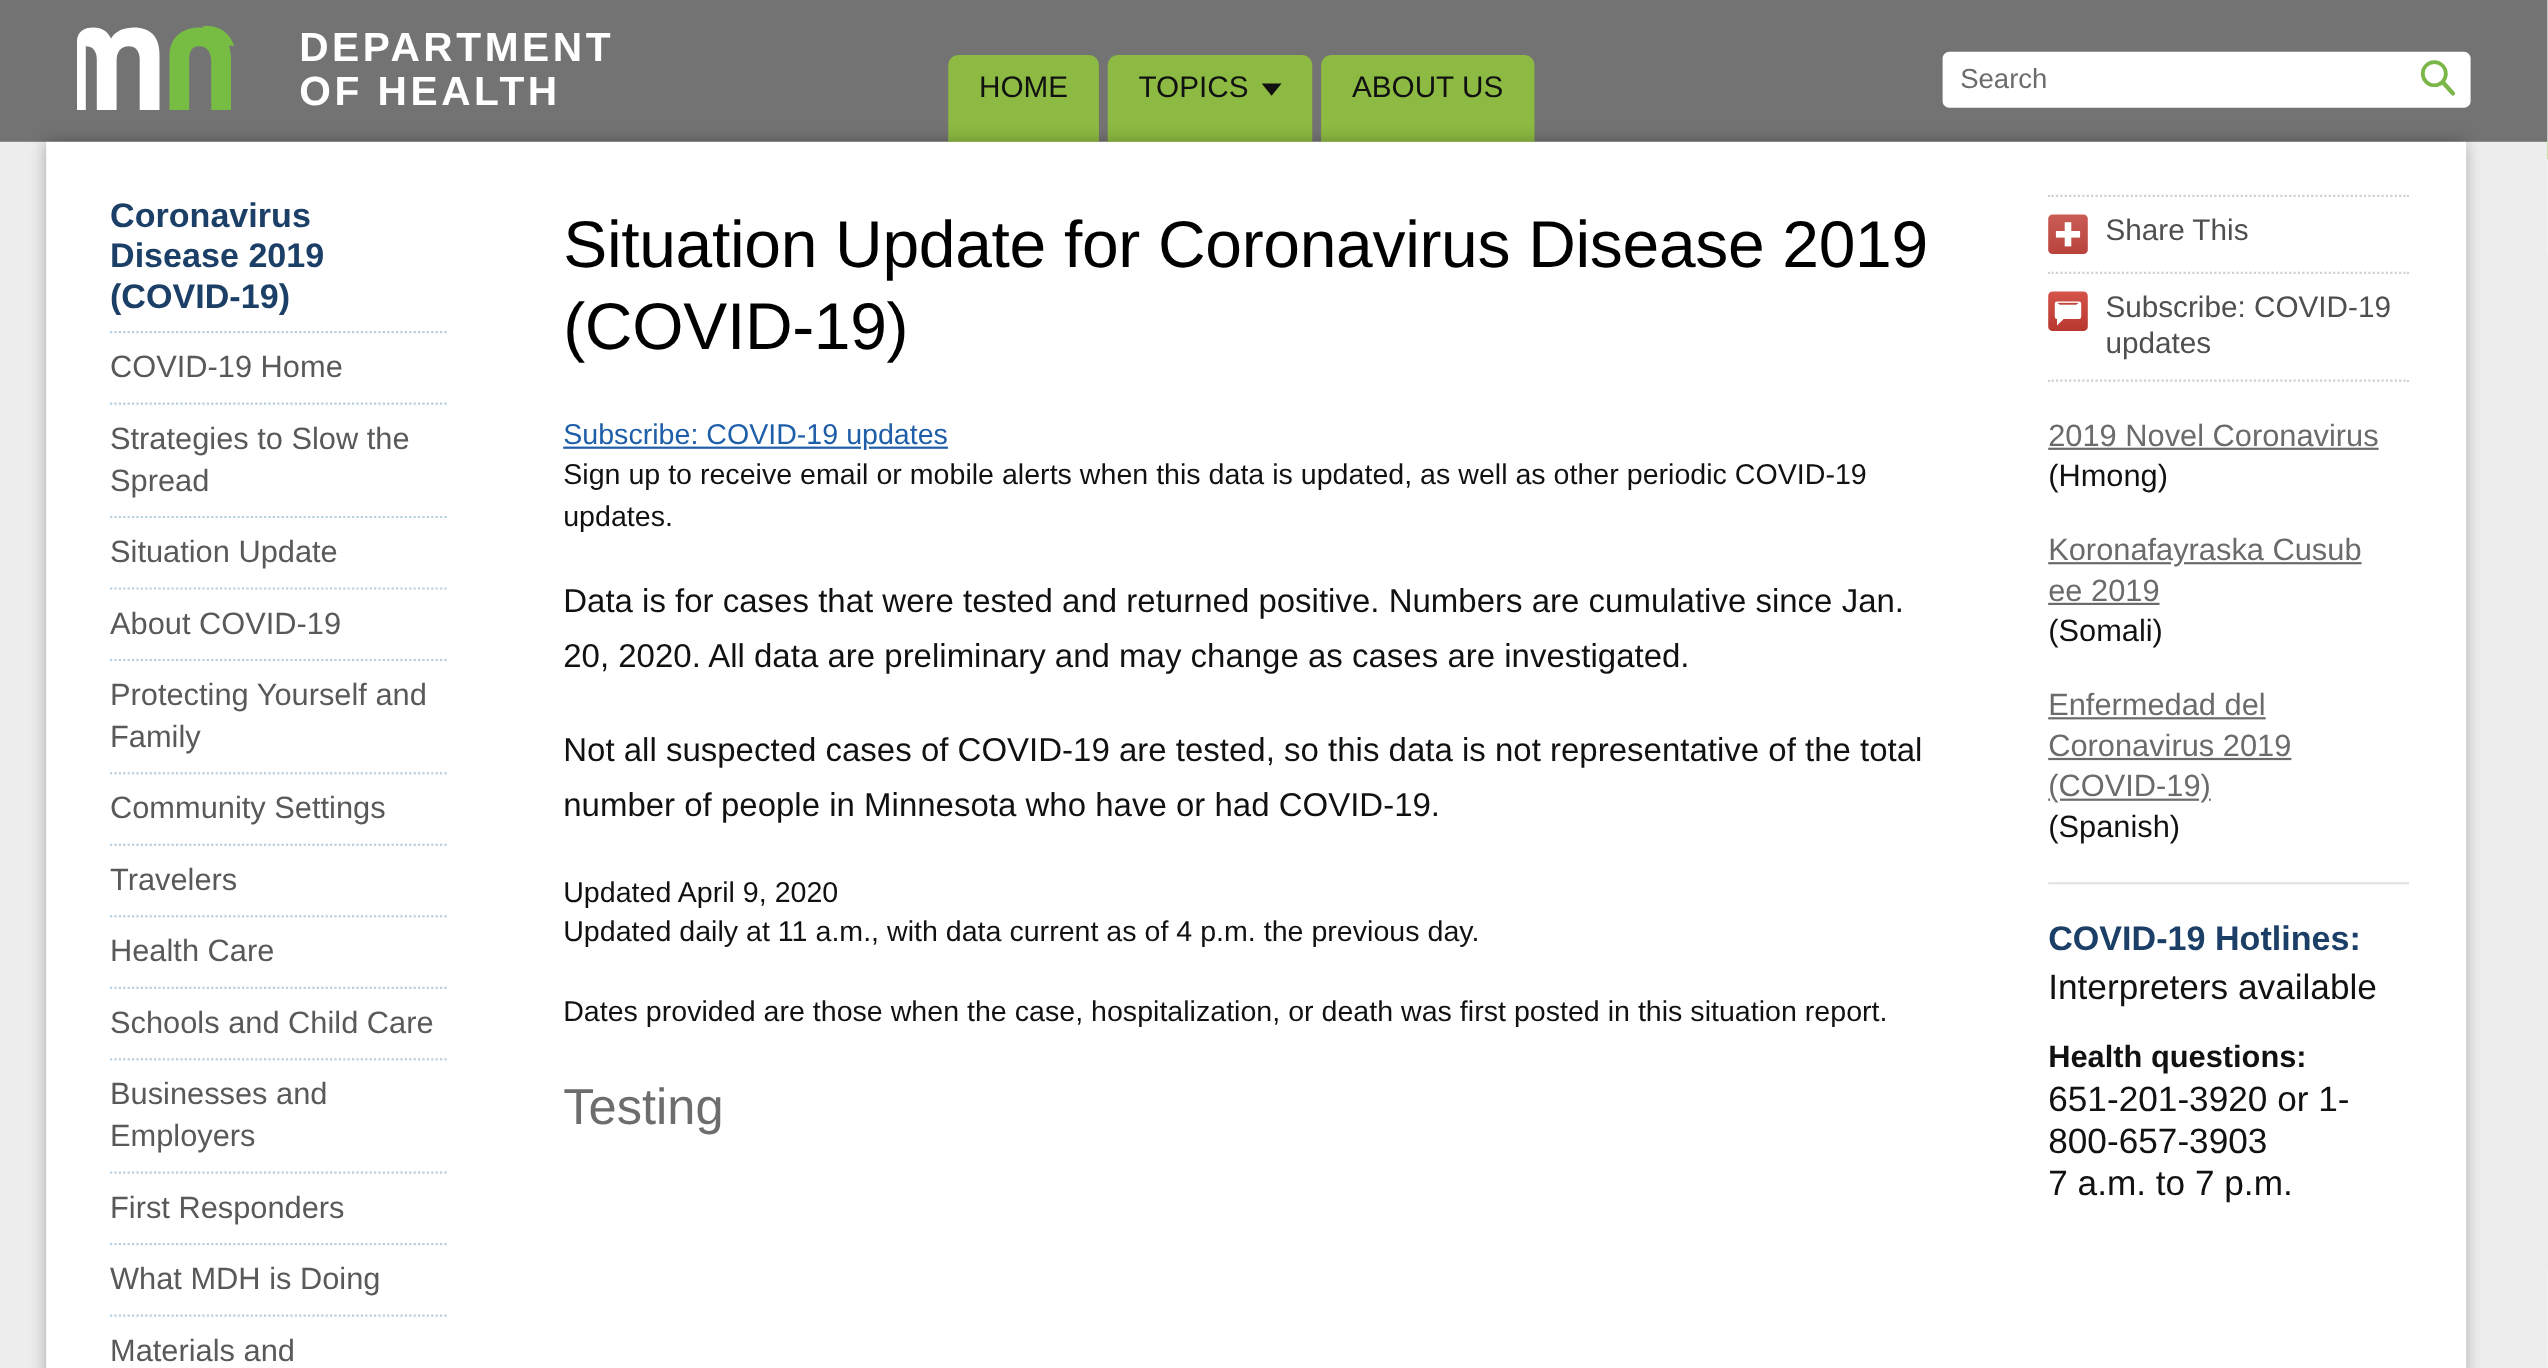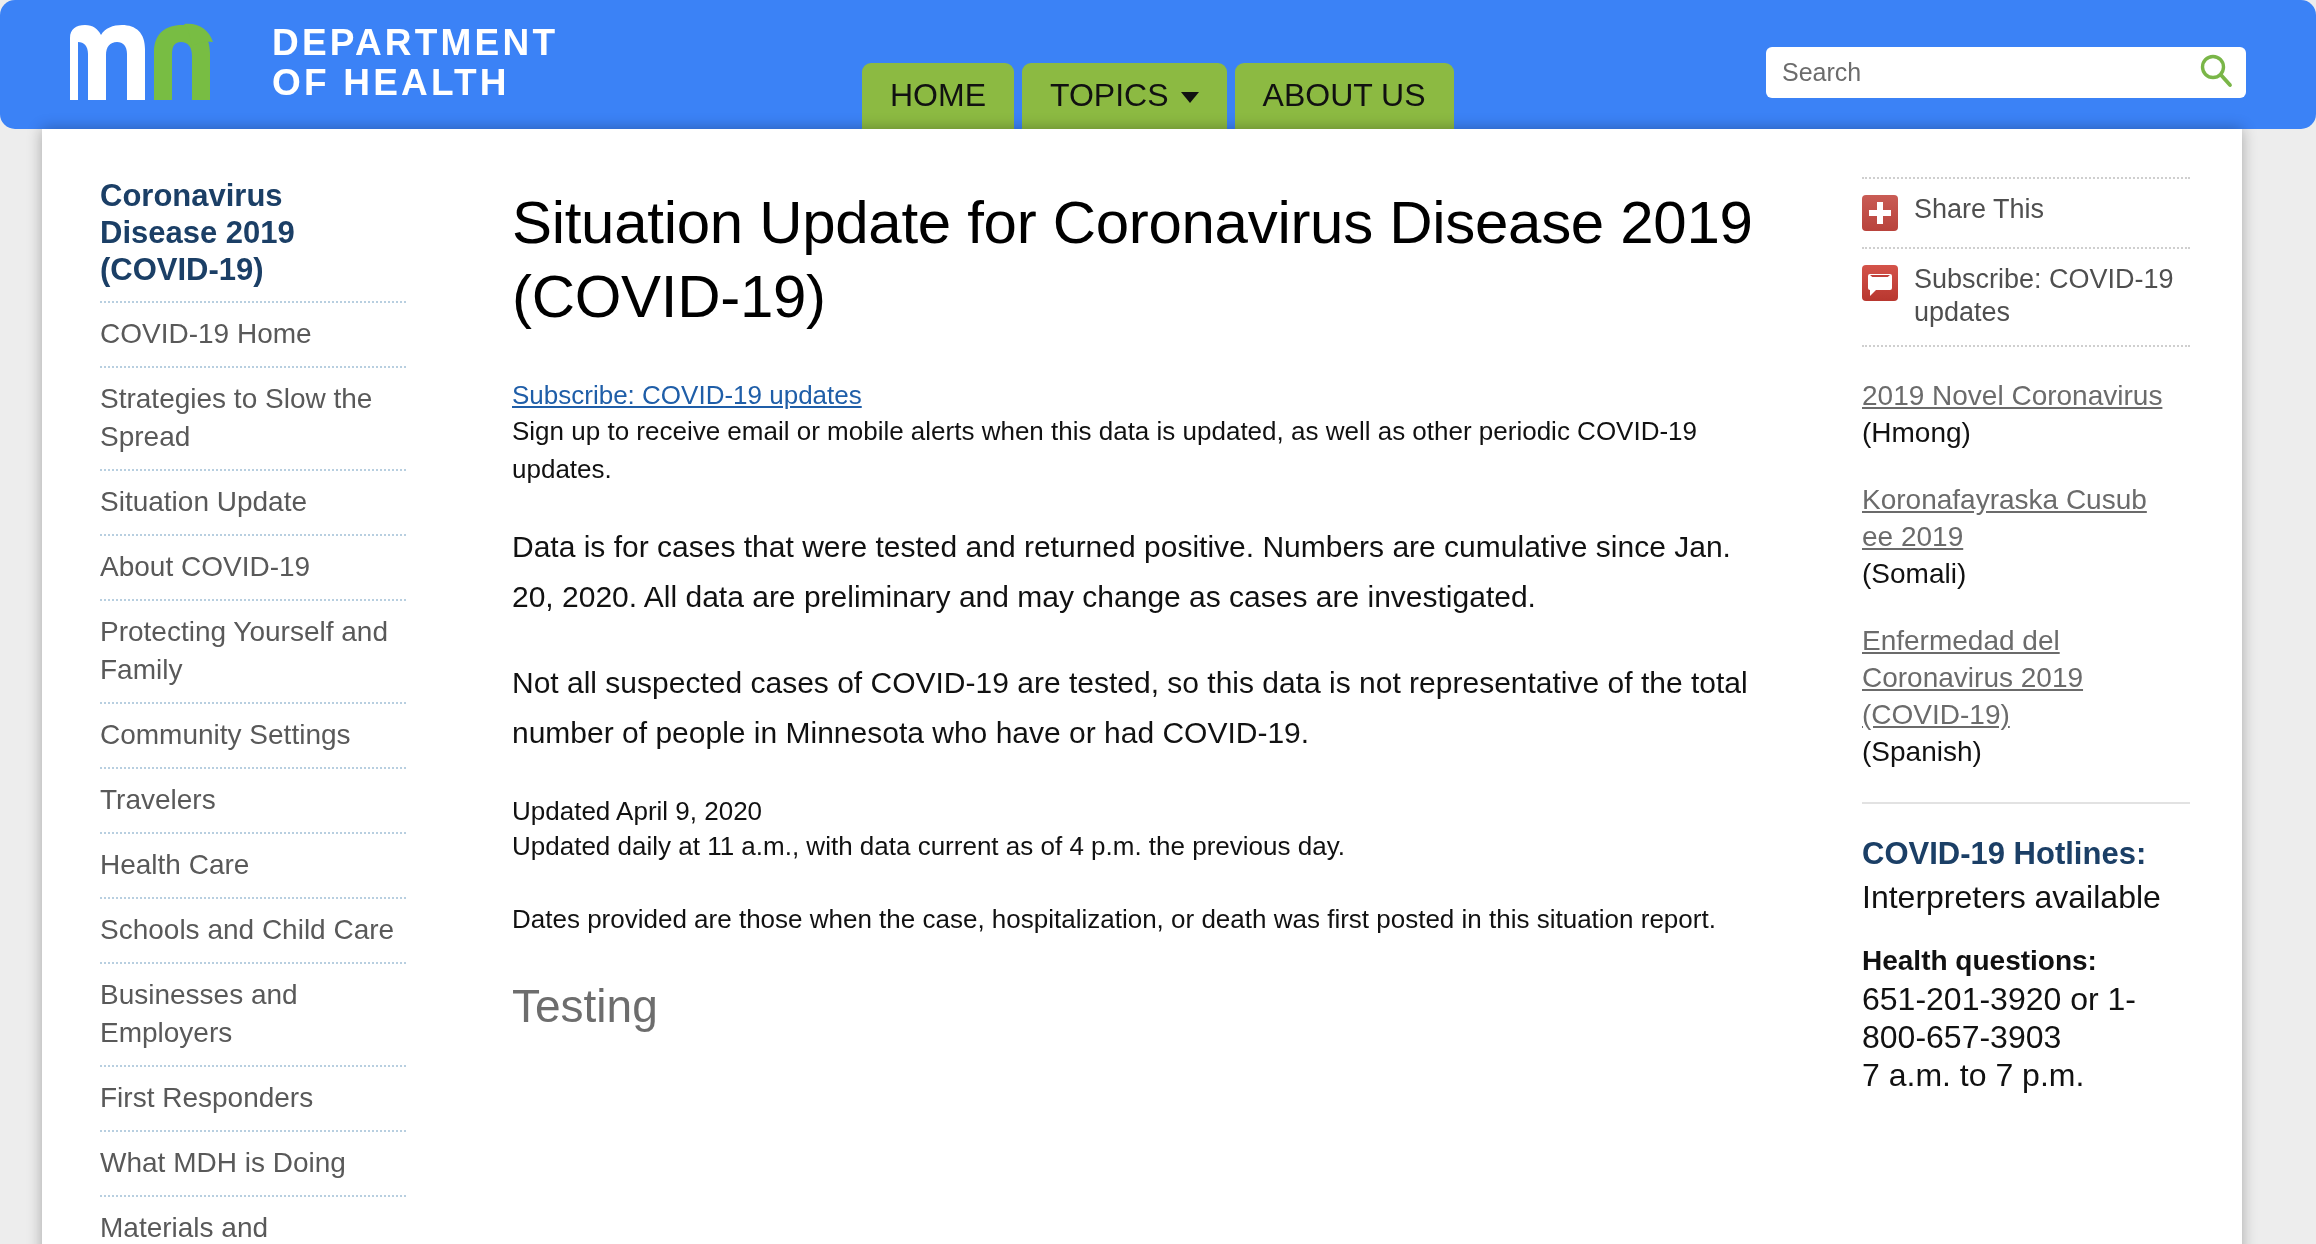--- a/index.html
+++ b/index.html
@@ -13,23 +13,22 @@
     background: #ededed;
     font-family: "Liberation Sans", sans-serif;
     -webkit-font-smoothing: antialiased;
   }
 
   
   .masthead {
     position: relative;
     width: 2316px;
     height: 129px;
-    background: #3b82f6;
-    box-sizing: border-box;
-    border-radius: 15px;
+    background: #737373;
+    box-sizing: border-box;
   }
   .masthead-inner {
     position: relative;
     width: 2316px;
     height: 129px;
   }
   .green-rule {
     position: absolute;
     left: 0;
     top: 129px;
@@ -67,23 +66,23 @@
     position: absolute;
     left: 862px;
     bottom: 0;
     display: flex;
     align-items: flex-end;
     gap: 8px;
   }
   .nav-tab {
     background: #8cba42;
     color: #111111;
-    font-size: 32px;
+    font-size: 27px;
     line-height: 1;
-    padding: 16px 28px 18px 28px;
+    padding: 16px 28px 36px 28px;
     border-radius: 9px 9px 0 0;
     cursor: pointer;
     white-space: nowrap;
     display: flex;
     align-items: center;
     gap: 12px;
     font-family: "Liberation Sans", sans-serif;
   }
   .caret {
     display: inline-block;

